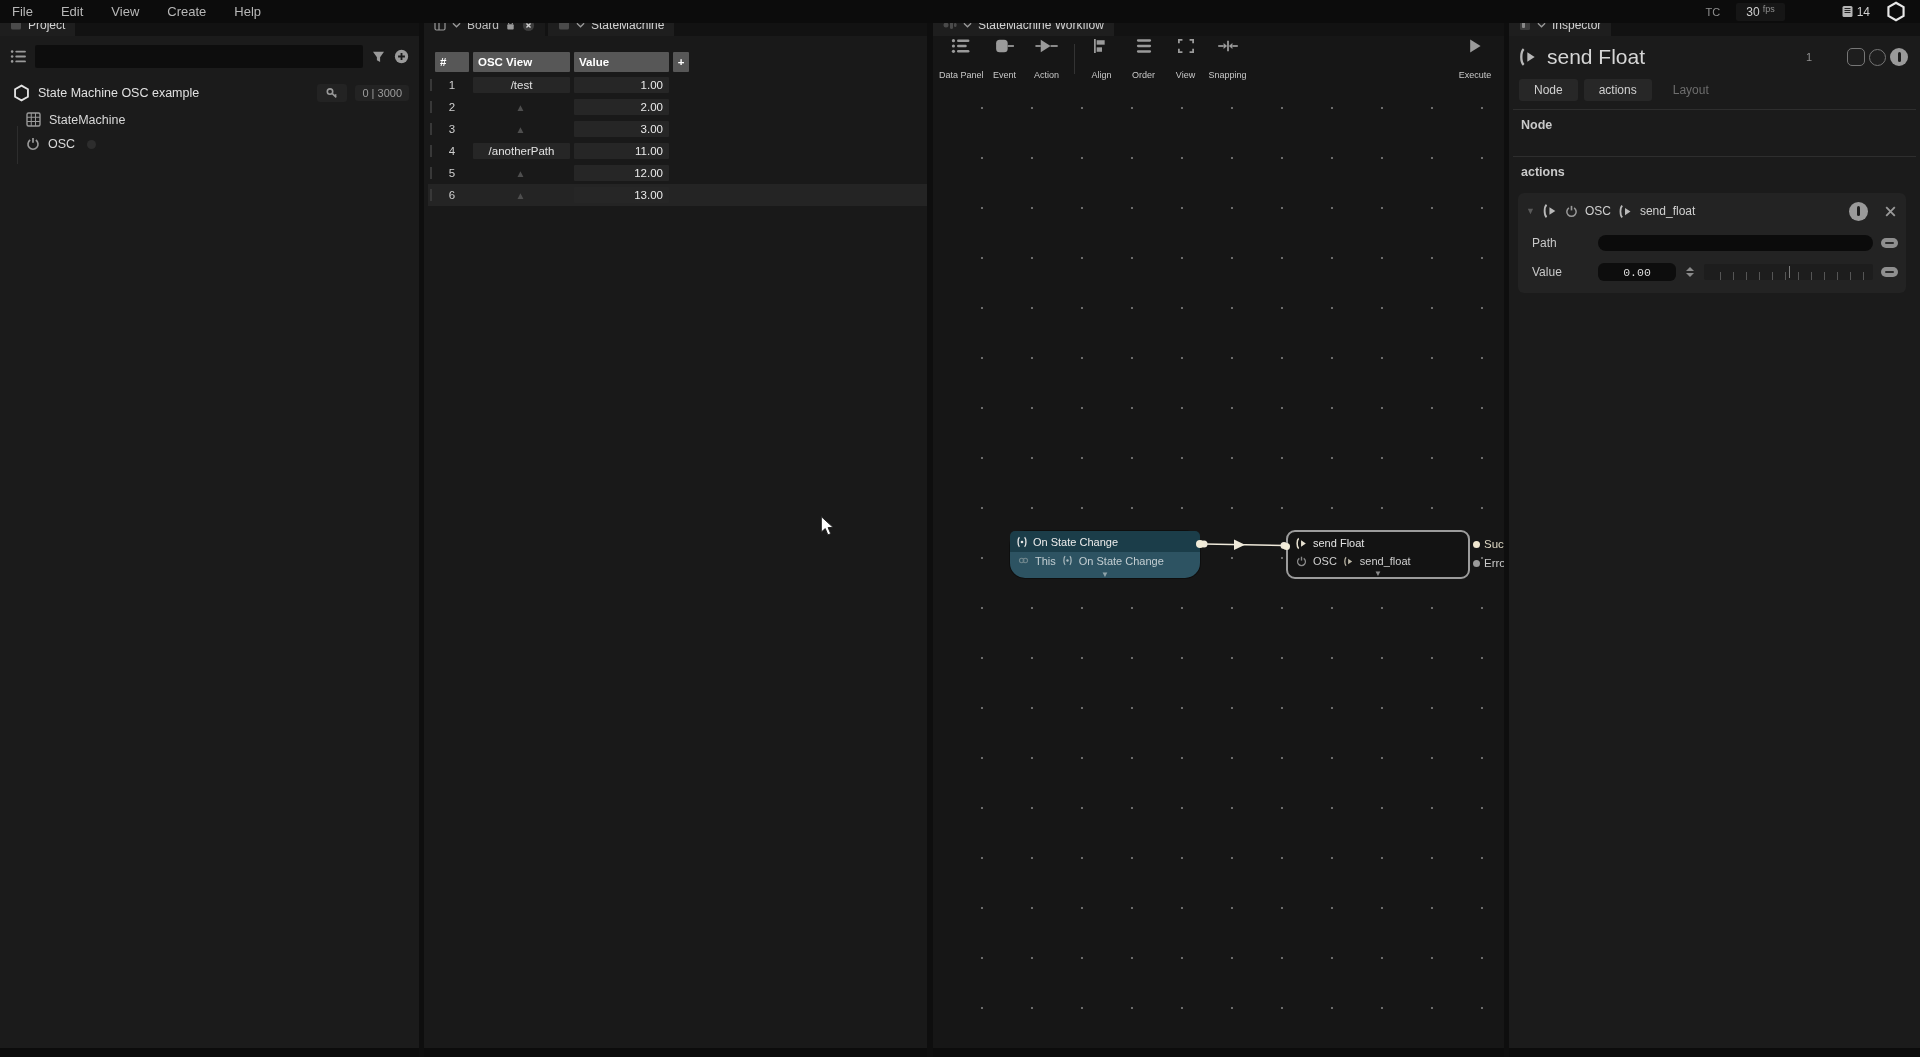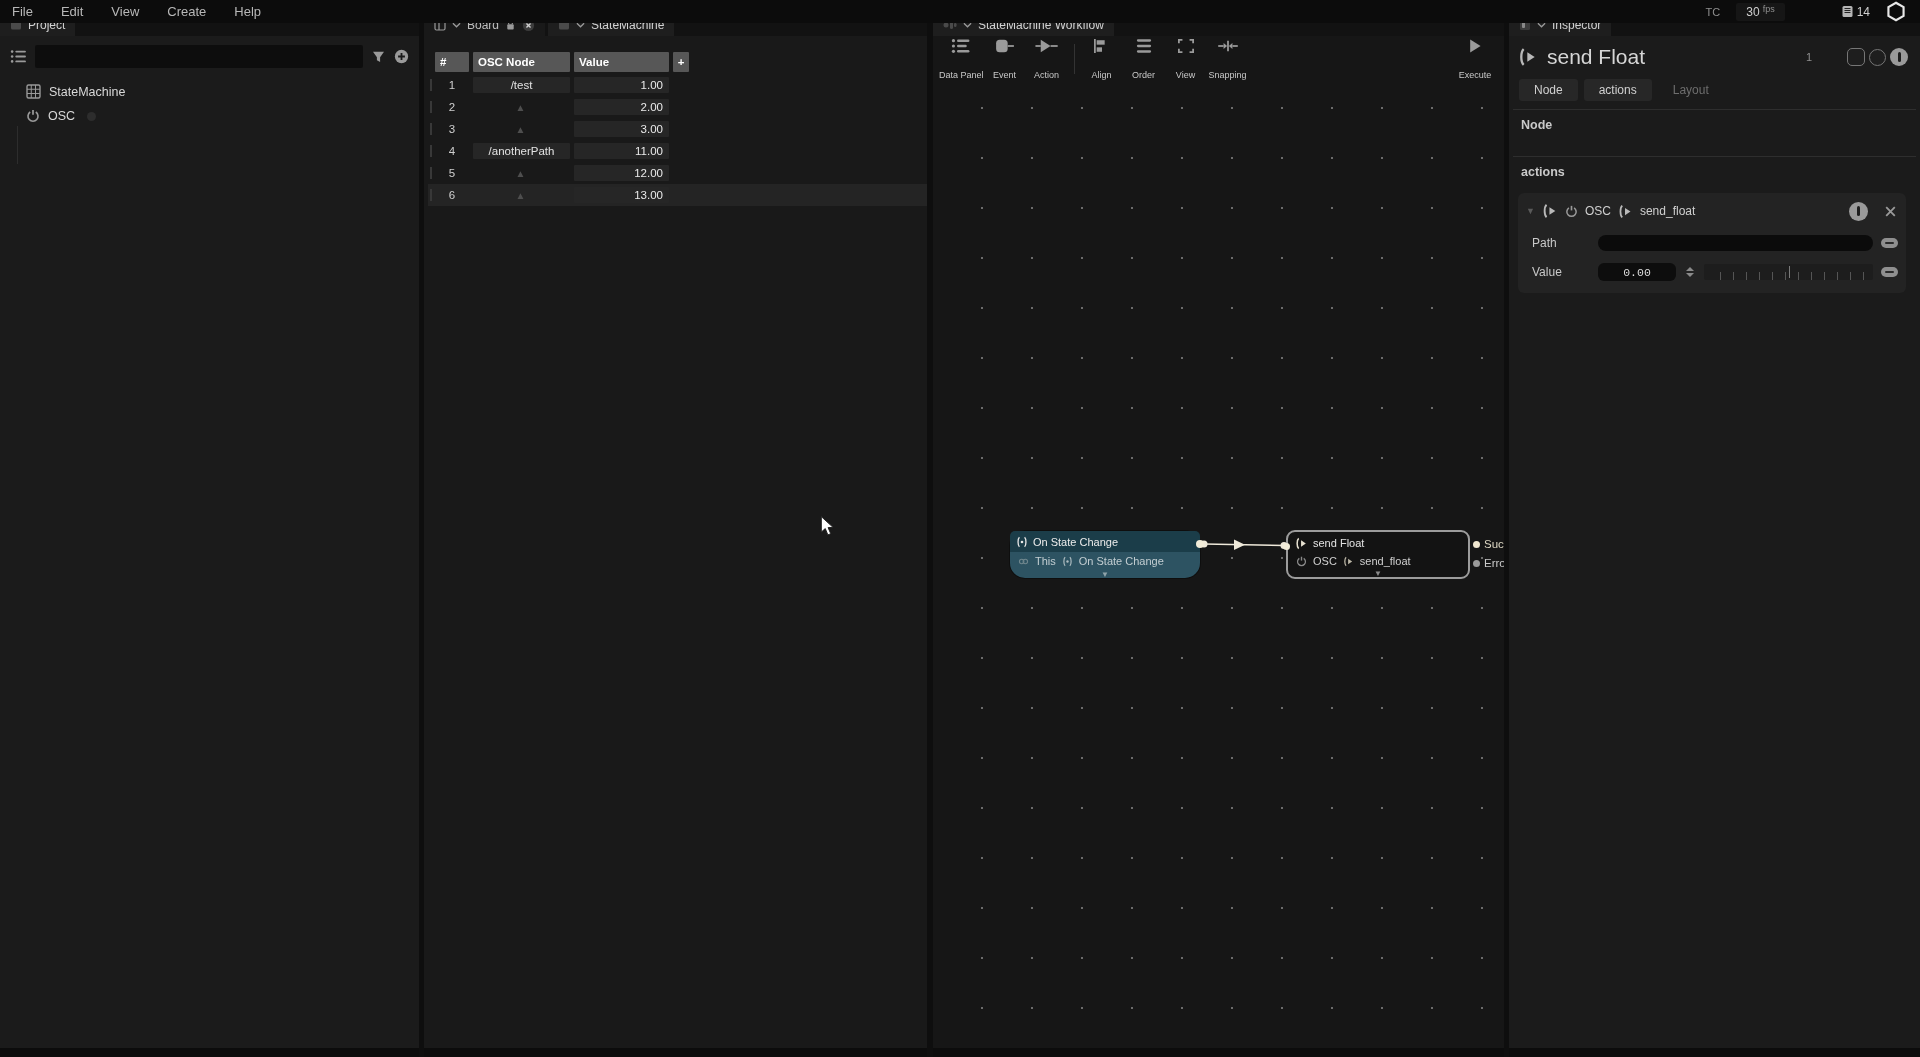--- a/index.html
+++ b/index.html
@@ -73,21 +73,21 @@
   .tool-sep { width:1px; height:30px; background:#333; margin:0 6px; }
   .wf-canvas { position:absolute; left:0; right:0; top:67px; bottom:0; overflow:hidden; background:#161616;
                background-image:radial-gradient(circle, rgba(130,130,130,.8) 1.1px, transparent 1.3px);
                background-size:50px 50px; background-position:24px 2px; }
 
   .node { position:absolute; font-size:11px; }
   .node-osc-change { left:77px; top:450px; width:190px; height:47px; border-radius:15px; overflow:visible;
                      background:var(--node-teal-body,#2d5362); box-shadow:0 0 0 1px rgba(0,0,0,.35); }
   .node-osc-change .node-header { background:var(--node-teal-header,#1b3d49); height:21px; border-radius:5px 5px 0 0;
                      display:flex; align-items:center; gap:5px; padding:0 6px; color:#ececec; }
-  .node-osc-change .node-body { display:flex; align-items:flex-end; gap:6px; padding:3px 21px 0 8px; color:#c3ced2; }
+  .node-osc-change .node-body { display:flex; align-items:flex-start; gap:6px; padding:3px 21px 0 8px; color:#c3ced2; }
   .node-chevron { position:absolute; left:0; right:0; bottom:-1px; text-align:center; font-size:8px; color:#8fa3a9; line-height:8px; }
   .out-port-main { position:absolute; right:-4px; top:9px; width:8px; height:8px; border-radius:50%; background:#f2ecd9; }
 
   .node-send-float { left:353px; top:449px; width:184px; height:49px; border-radius:9px;
                      background:#131313; border:2px solid #9c9c9c; }
   .node-send-float .node-header { height:20px; display:flex; align-items:center; gap:5px; padding:2px 6px 0 7px; color:#e3e3e3; }
   .node-send-float .node-body { display:flex; align-items:center; gap:6px; padding:3px 6px 0 8px; color:#cfcfcf; }
   .node-send-float .node-chevron { color:#8a8a8a; }
   .in-port { position:absolute; left:-5px; top:11px; width:7px; height:7px; border-radius:50%; background:#f2ecd9; }
 
@@ -200,20 +200,33 @@
       <path d="M1.5 1.8 H12.5 L8.6 7.2 V12 L5.4 10.3 V7.2 Z" fill="currentColor"></path>
     </svg>
     <svg width="15" height="15" viewBox="0 0 14 14" class="ic">
       <circle cx="7" cy="7" r="6.2" fill="currentColor"></circle>
       <path d="M7 3.8 V10.2 M3.8 7 H10.2" stroke="#1b1b1b" stroke-width="1.7"></path>
     </svg>
   </div>
 
   <div class="tree">
     <div class="tree-guide"></div>
+    <div class="tree-root-row">
+      <svg width="17" height="18" viewBox="0 0 14 14">
+        <path d="M7 0.9 L12.3 3.9 V10.1 L7 13.1 L1.7 10.1 V3.9 Z M7 0.9 L9.2 2.1" fill="none" stroke="#e3e3e3" stroke-width="1.5"></path>
+      </svg>
+      <span class="tree-root-label">State Machine OSC example</span>
+      <span class="key-box">
+        <svg width="14" height="14" viewBox="0 0 14 14" class="ic">
+          <circle cx="5" cy="5.6" r="2.7" fill="none" stroke="currentColor" stroke-width="1.6"></circle>
+          <path d="M7.3 7.7 L11.3 11.3 M9.8 9.9 l1.5 -1.4" stroke="currentColor" stroke-width="1.6" fill="none"></path>
+        </svg>
+      </span>
+      <span class="counter-box">0 | 3000</span>
+    </div>
     <div class="tree-child-row">
       <svg width="15" height="15" viewBox="0 0 12 12" class="ic">
         <rect x="0.8" y="0.8" width="10.4" height="10.4" rx="1.2" fill="none" stroke="currentColor" stroke-width="1.1"></rect>
         <path d="M0.8 4.2 H11.2 M0.8 7.6 H11.2 M4.2 0.8 V11.2 M7.6 0.8 V11.2" stroke="currentColor" stroke-width="0.8"></path>
       </svg>
       <span class="tree-child-label">StateMachine</span>
     </div>
     <div class="tree-child-row">
       <svg width="14" height="14" viewBox="0 0 12 12" class="ic">
         <path d="M6 0.8 V5" stroke="currentColor" stroke-width="1.5" fill="none"></path>
@@ -255,21 +268,21 @@
         <path d="M1 1 L5 5 L9 1" fill="none" stroke="currentColor" stroke-width="1.4"></path>
       </svg>
       <span>StateMachine</span>
     </div>
   </div>
 
   <div class="board-table">
     <div class="tr th-row">
       <span style="width:5px;"></span>
       <div class="th c-num">#</div>
-      <div class="th c-path">OSC Node</div>
+      <div class="th c-path">OSC View</div>
       <div class="th c-val">Value</div>
       <div class="th c-add">+</div>
     </div>
 
     <div class="tr">
       <span class="drag-handle"></span>
       <div class="cell num-cell c-num">1</div>
       <div class="cell path-box c-path">/test</div>
       <div class="cell val-cell c-val">1.00</div>
     </div>

